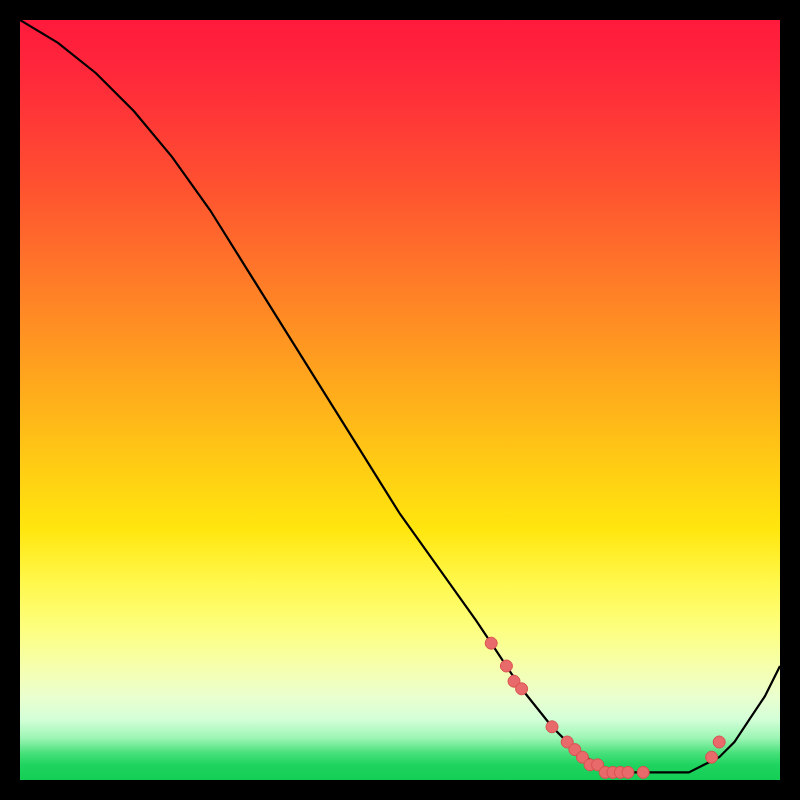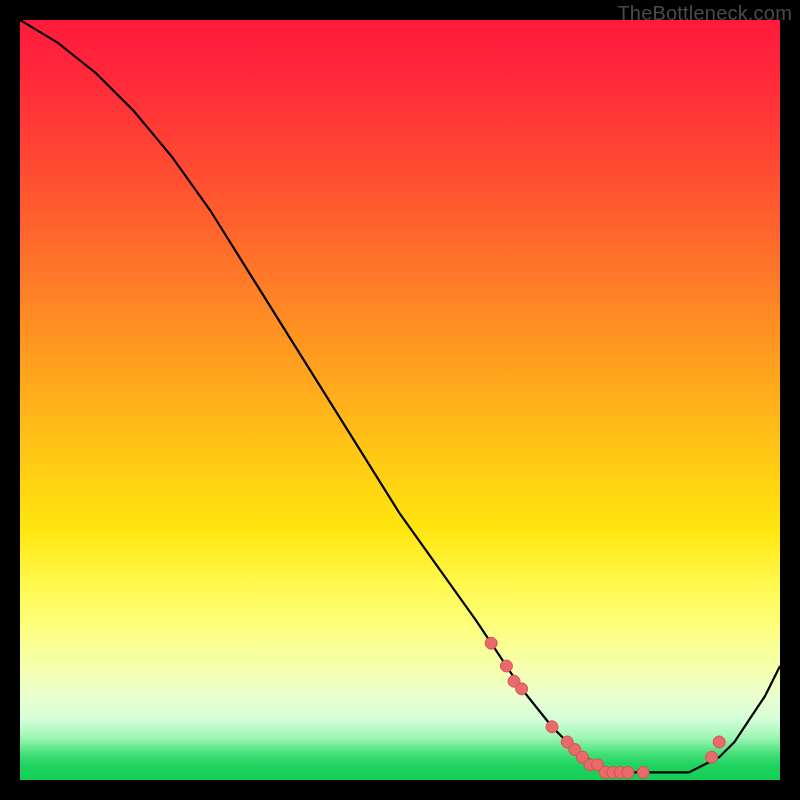--- a/index.html
+++ b/index.html
@@ -83,14 +83,13 @@
           <circle cx="585.2" cy="752.4" r="6" fill="#e96a6a" stroke="#d94f4f" stroke-width="1"></circle>
           <circle cx="592.8" cy="752.4" r="6" fill="#e96a6a" stroke="#d94f4f" stroke-width="1"></circle>
           <circle cx="600.4" cy="752.4" r="6" fill="#e96a6a" stroke="#d94f4f" stroke-width="1"></circle>
           <circle cx="608.0" cy="752.4" r="6" fill="#e96a6a" stroke="#d94f4f" stroke-width="1"></circle>
           <circle cx="623.2" cy="752.4" r="6" fill="#e96a6a" stroke="#d94f4f" stroke-width="1"></circle>
           <circle cx="691.6" cy="737.2" r="6" fill="#e96a6a" stroke="#d94f4f" stroke-width="1"></circle>
           <circle cx="699.2" cy="722.0" r="6" fill="#e96a6a" stroke="#d94f4f" stroke-width="1"></circle>
         </g>
     </svg>
   </div>
-  <div class="watermark">TheBottleneck.com</div>
 </div>
 
 </body></html>

